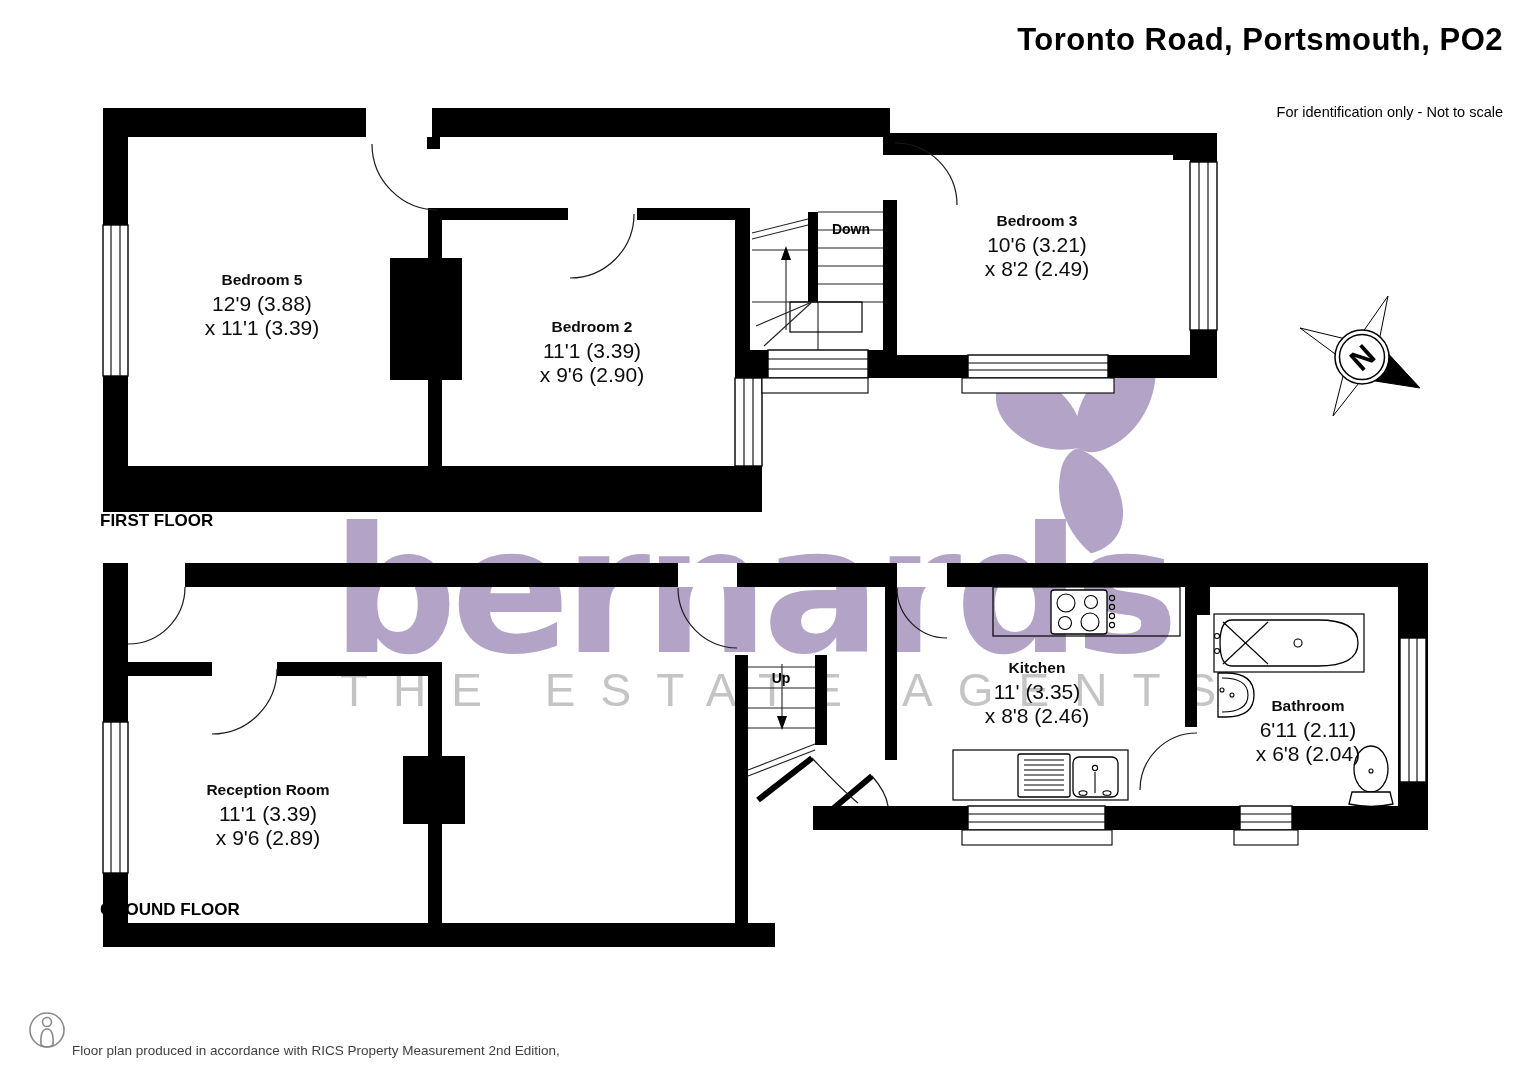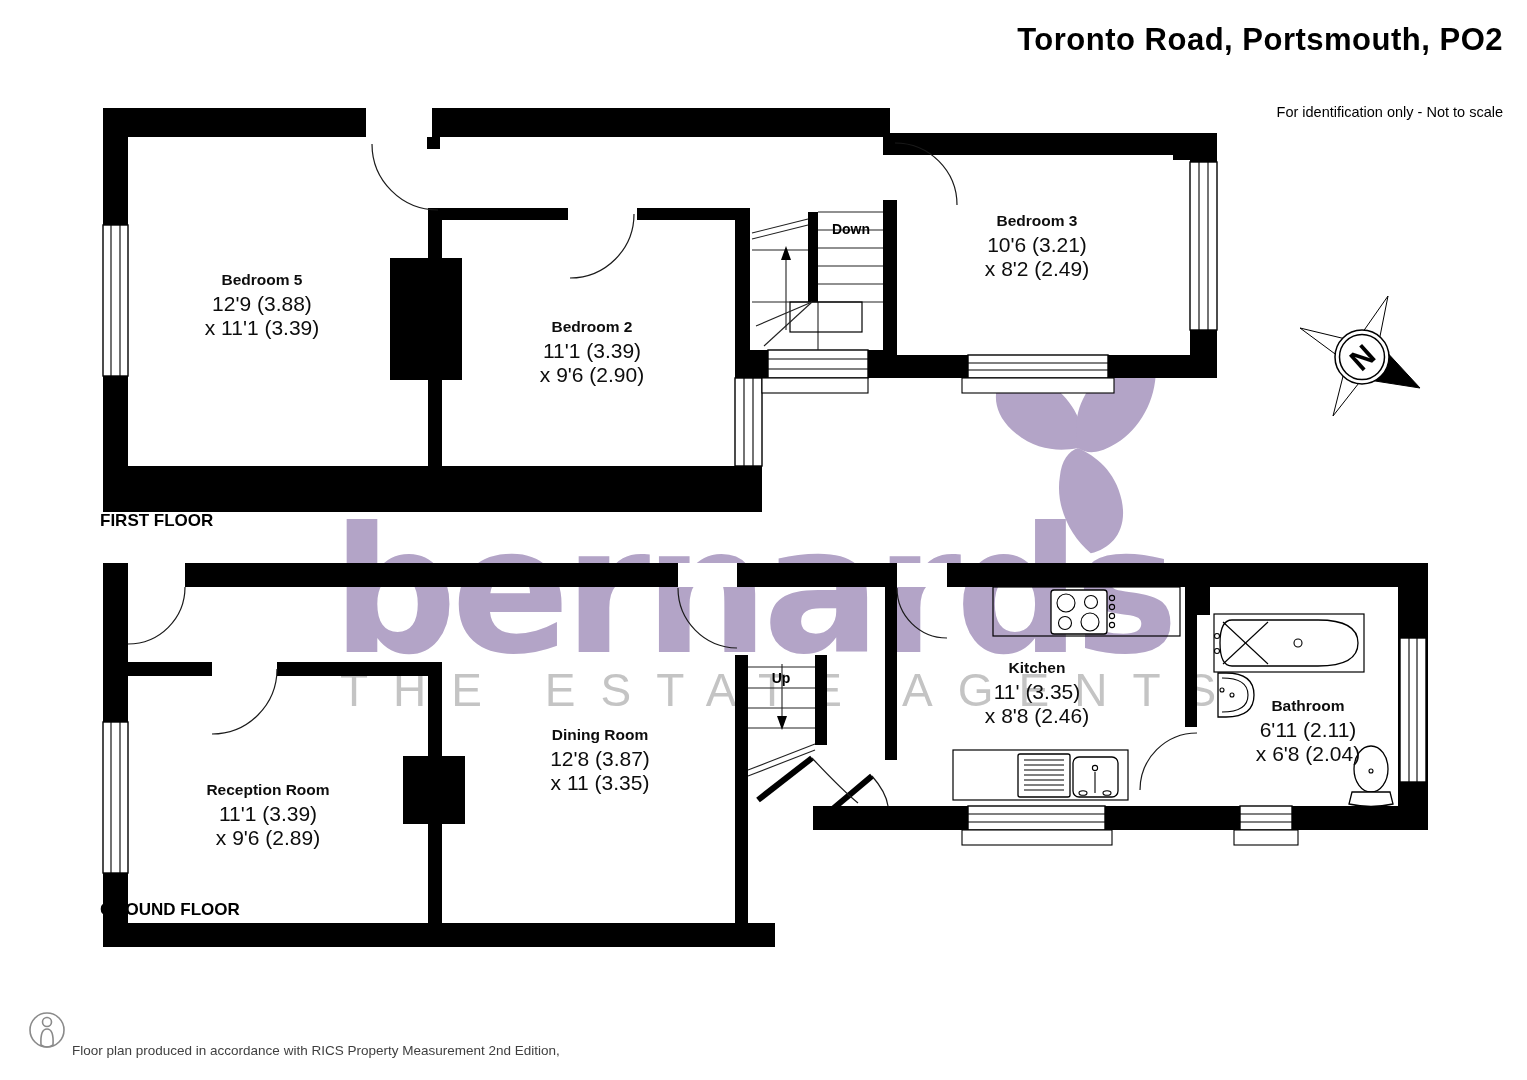--- a/index.html
+++ b/index.html
@@ -286,25 +286,20 @@
   <div class="abs room-label" style="left:1009px;top:209px;margin-left:28px;">
     <div class="rname">Bedroom 3</div>
     <div class="rdim">10'6 (3.21)</div>
     <div class="rdim">x 8'2 (2.49)</div>
   </div>
   <div class="abs room-label" style="left:268px;top:778px;">
     <div class="rname">Reception Room</div>
     <div class="rdim">11'1 (3.39)</div>
     <div class="rdim">x 9'6 (2.89)</div>
   </div>
-  <div class="abs room-label" style="left:600px;top:723px;">
-    <div class="rname">Dining Room</div>
-    <div class="rdim">12'8 (3.87)</div>
-    <div class="rdim">x 11 (3.35)</div>
-  </div>
   <div class="abs room-label" style="left:1037px;top:656px;">
     <div class="rname">Kitchen</div>
     <div class="rdim">11' (3.35)</div>
     <div class="rdim">x 8'8 (2.46)</div>
   </div>
   <div class="abs room-label" style="left:1308px;top:694px;">
     <div class="rname">Bathroom</div>
     <div class="rdim">6'11 (2.11)</div>
     <div class="rdim">x 6'8 (2.04)</div>
   </div>

